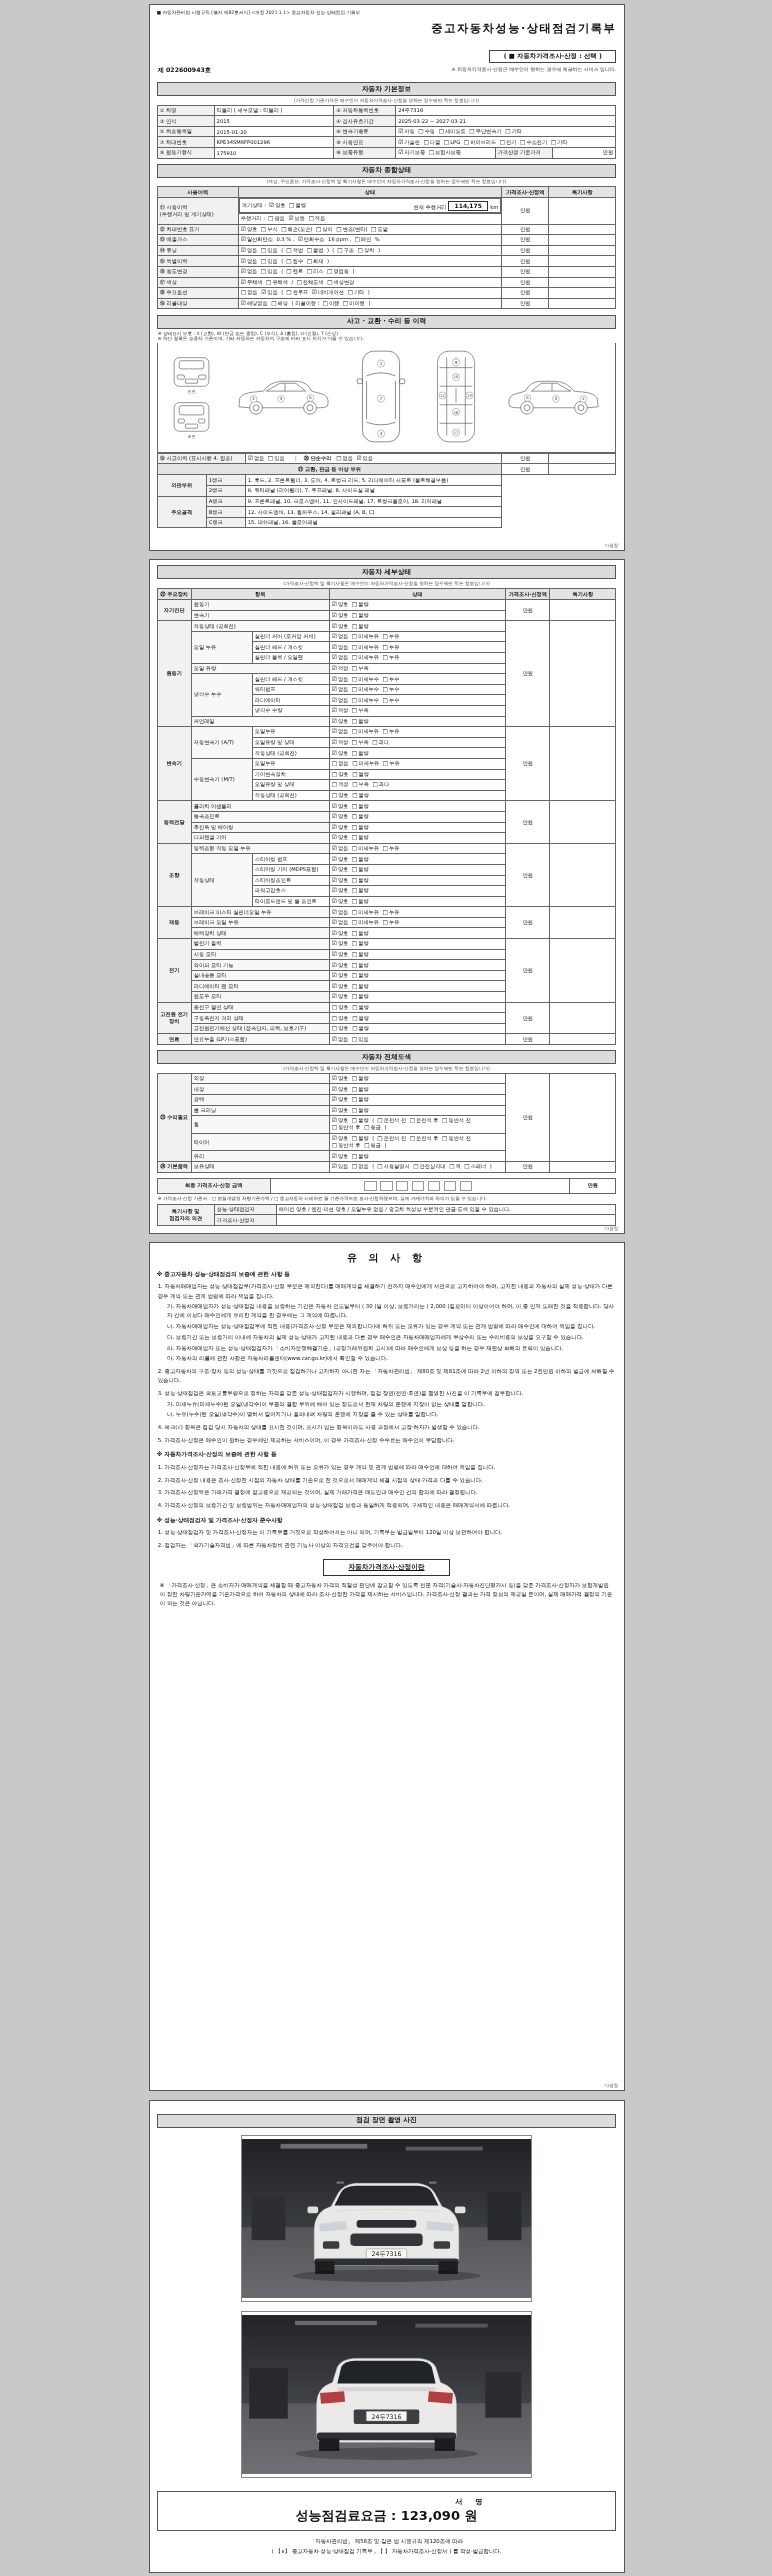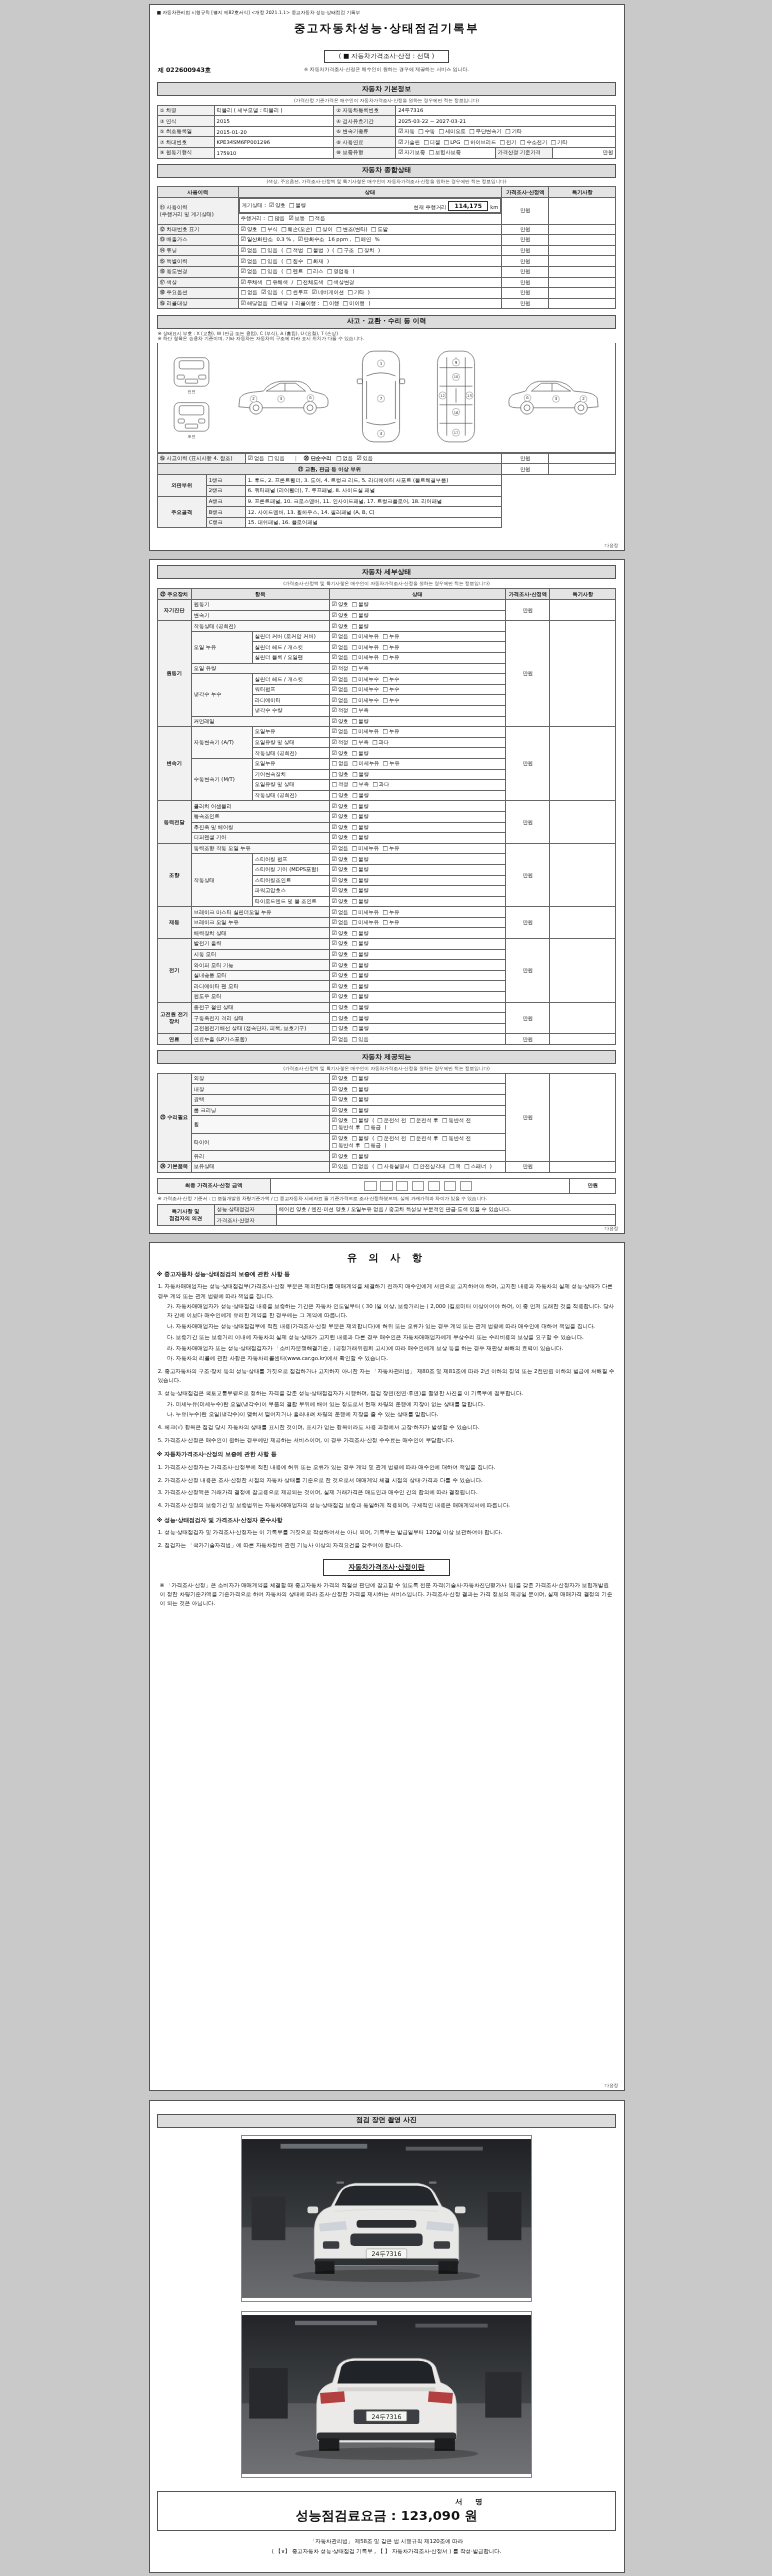--- a/index.html
+++ b/index.html
@@ -5,23 +5,23 @@
   html,body{margin:0;padding:0;}
   body{width:773px;min-height:2576px;background:#c9c9c9;font-family:"DejaVu Sans","Liberation Sans",sans-serif;color:#111;}
   .sheet{width:476px;margin:0 auto;padding-top:4.1px;}
   .panel{background:#fff;border:0.5px solid #555;margin-bottom:8.2px;padding:5.2px 7.2px 7.2px 7.2px;box-sizing:border-box;position:relative;}
   .panel1{min-height:547px;}
   .panel2{min-height:662px;}
   .panel3{min-height:849px;}
   .panel4{min-height:473px;}
   .tiny{font-size:4.6px;color:#333;}
   .top-note{font-size:4.6px;color:#222;margin-bottom:3.1px;}
-  .doc-head{position:relative;text-align:center;padding:3.1px 0 5.2px 0;}
+  .doc-head{position:relative;text-align:right;padding:3.1px 0 5.2px 0;}
   .main-title{font-size:11.3px;font-weight:bold;letter-spacing:1.5px;}
-  .sub-title{display:inline-block;border:0.5px solid #444;padding:1px 13.4px;font-weight:normal;font-size:6.4px;margin-top:3.6px;}
+  .sub-title{display:inline-block;border:0.5px solid #444;padding:1px 13.4px;font-weight:bold;font-size:6.4px;margin-top:3.6px;}
   .sub-note{font-size:4.9px;color:#333;margin-top:2.6px;}
   .doc-no{position:absolute;left:1px;bottom:2.1px;font-size:6.2px;font-weight:bold;}
   .sec-bar{background:#dcdcdc;border:0.5px solid #555;text-align:center;font-weight:bold;font-size:6.7px;padding:1.5px 0;margin-top:5.2px;}
   .sec-note{font-size:4.6px;color:#444;text-align:center;margin:1.5px 0 2.1px 0;}
   table{border-collapse:collapse;width:100%;font-size:5.2px;table-layout:fixed;}
   td,th{border:0.5px solid #666;padding:1.3px 2.1px;vertical-align:middle;word-break:break-all;}
   th{background:#e4e4e4;font-weight:bold;text-align:center;padding:1.5px 1px;}
   .t-label{background:#f1f1f1;}
   .pre{white-space:pre-line;}
   .gcell{background:#f1f1f1;text-align:center;font-weight:bold;}
@@ -584,21 +584,21 @@
           <tr>
             <td class="gcell" rowspan="1">연료</td>
             <td class="acell" colspan="2">연료누출 (LP가스포함)</td>
             <td><span class="cb"><span class="bx">☑</span>없음</span><span class="cb"><span class="bx">□</span>있음</span></td>
             <td class="price" rowspan="1">만원</td>
             <td class="notecell" rowspan="1"></td>
           </tr>
         </tbody>
     </table>
 
-    <div class="sec-bar">자동차 제공되는</div>
+    <div class="sec-bar">자동차 전체도색</div>
     <div class="sec-note">(가격조사·산정액 및 특기사항은 매수인이 자동차가격조사·산정을 원하는 경우에만 적는 정보입니다)</div>
 
     <table>
       <colgroup>
           <col style="width:34px">
           <col style="width:61px">
           <col style="width:77px">
           <col>
           <col style="width:44px">
           <col style="width:66px">

